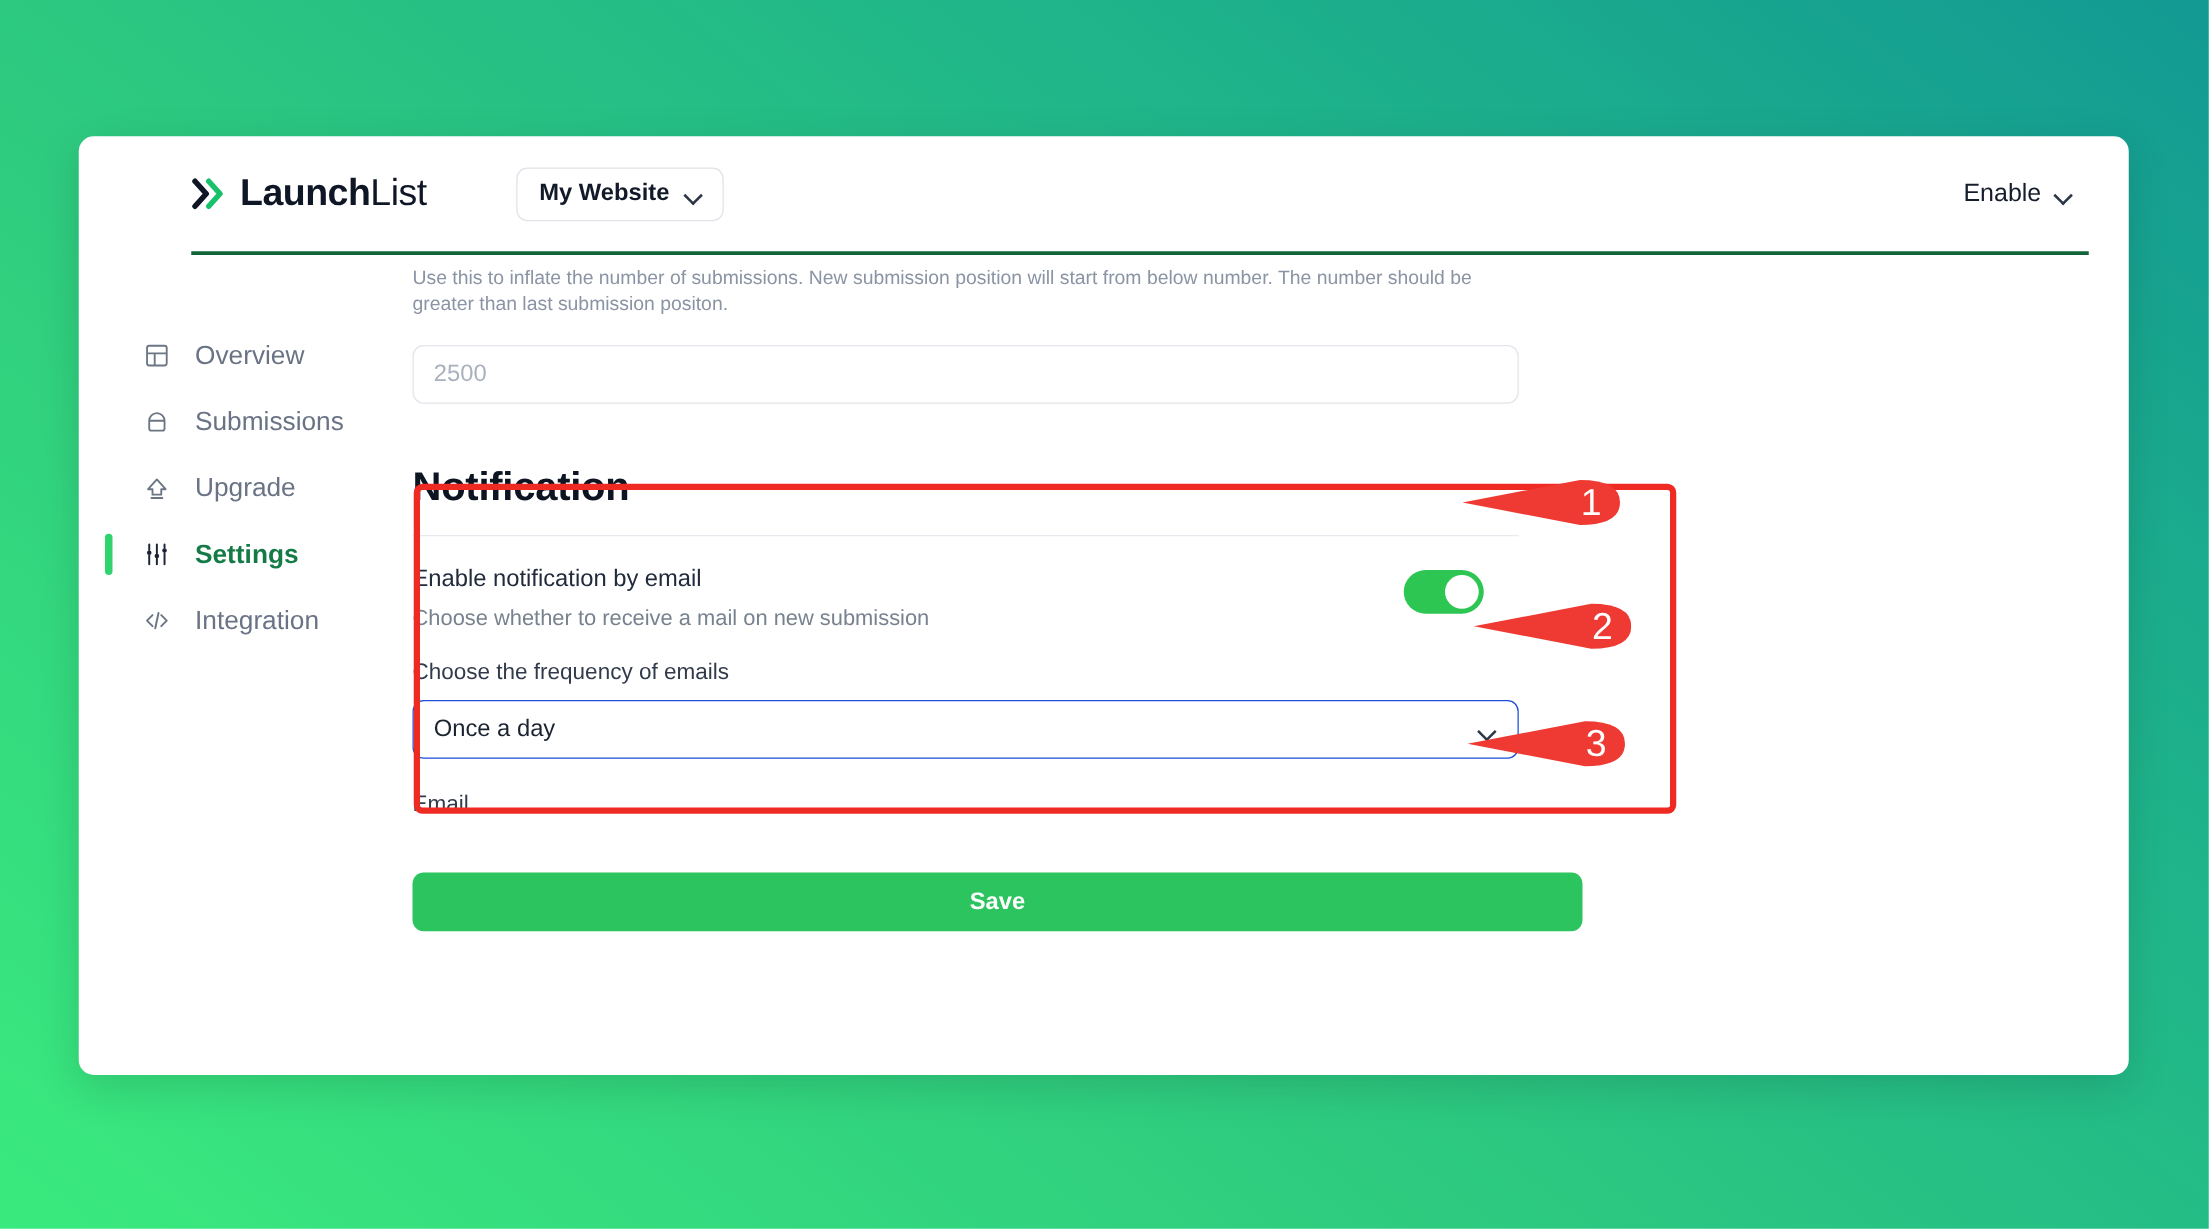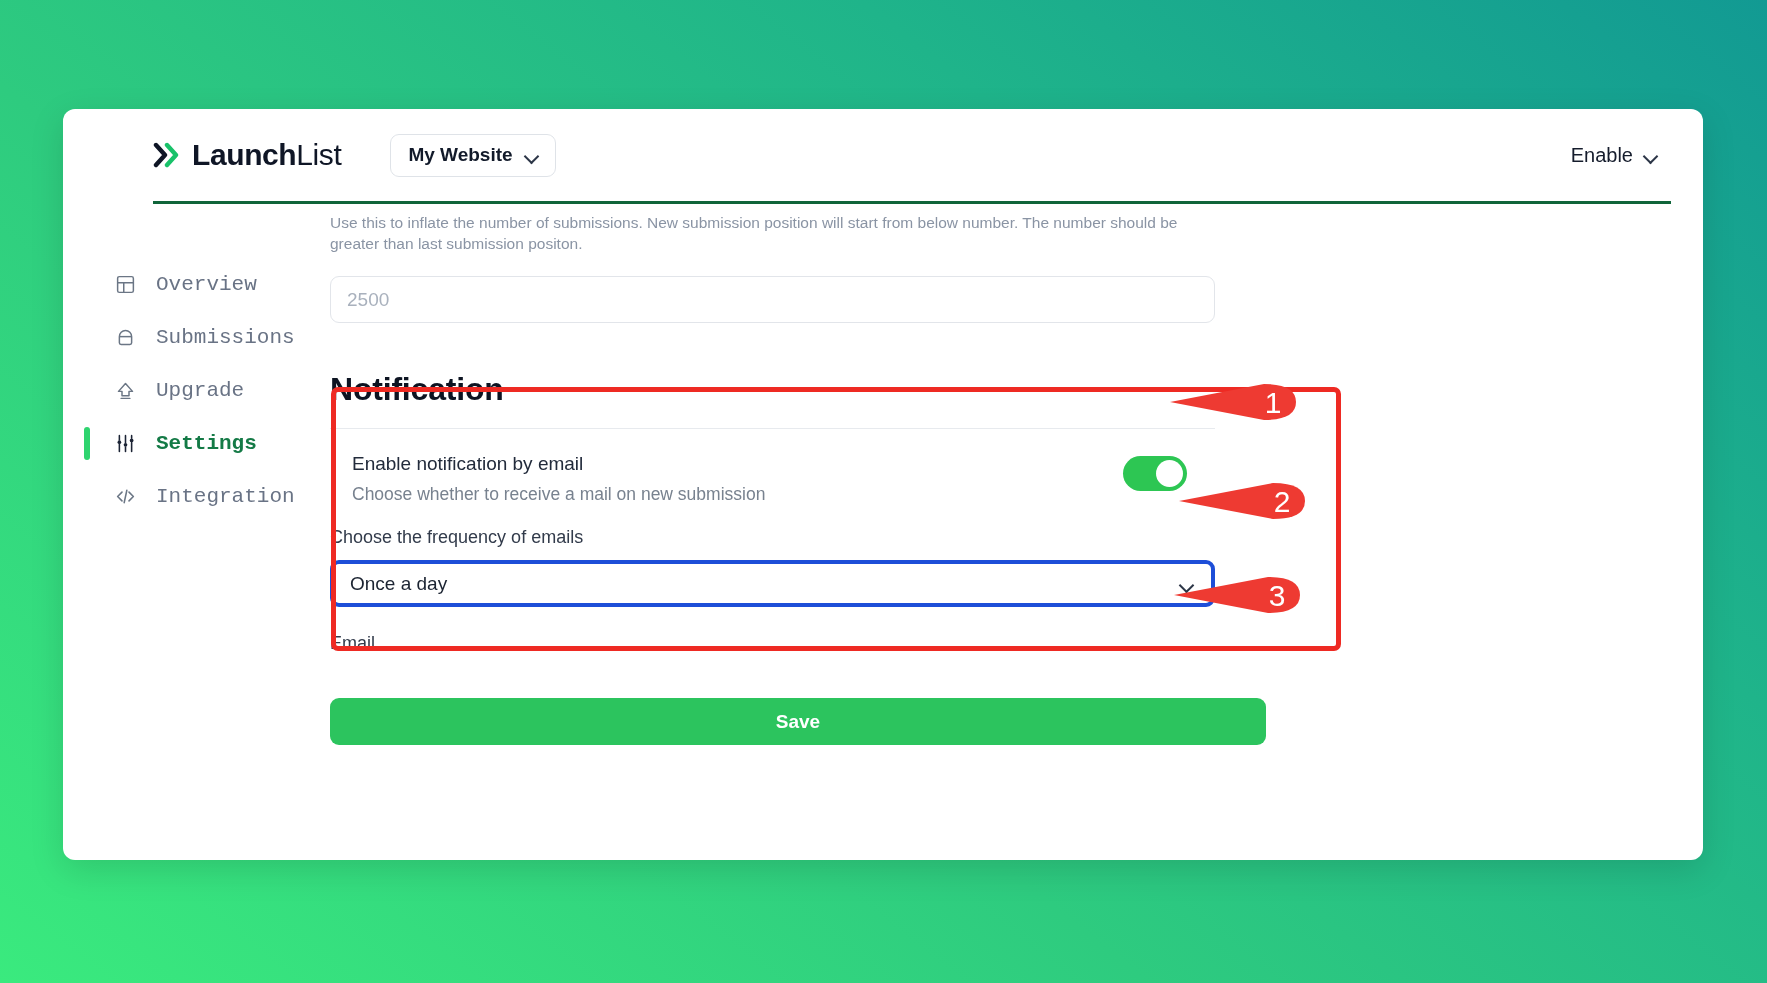--- a/index.html
+++ b/index.html
@@ -51,21 +51,21 @@
   .brand-text {
     font-size: 30px;
     letter-spacing: -0.4px;
     color: #0f1626;
     white-space: nowrap;
   }
   .brand-text .b1 { font-weight: 700; }
   .brand-text .b2 { font-weight: 400; }
 
   .site-select {
-    margin-left: 49px;
+    margin-left: 72px;
     height: 43px;
     min-width: 165px;
     padding: 4px 17px;
     border: 1px solid #dfe3e8;
     border-radius: 9px;
     background: #fff;
     display: flex;
     align-items: center;
     justify-content: space-between;
     gap: 12px;
@@ -122,21 +122,20 @@
   .app-body {
     display: flex;
     height: calc(100% - 92px);
   }
 
   .sidebar {
     width: 255px;
     flex: none;
     padding-top: 57px;
     position: relative;
-    font-family: Liberation Mono, monospace;
   }
 
   .nav-item {
     height: 53px;
     display: flex;
     align-items: center;
     gap: 19px;
     padding-left: 50px;
     position: relative;
     cursor: pointer;
@@ -219,21 +218,20 @@
     height: 1px;
     background: #e7eaee;
     width: 885px;
   }
 
   .toggle-row {
     display: flex;
     align-items: flex-start;
     justify-content: space-between;
     padding-top: 24px;
-    margin-left: 22px;
   }
   .toggle-copy-title {
     font-size: 19px;
     color: #222b3b;
     line-height: 1.2;
   }
   .toggle-copy-sub {
     margin-top: 8px;
     font-size: 17.5px;
     color: #78828f;
@@ -264,21 +262,21 @@
   .field-label {
     margin-top: 22px;
     font-size: 18px;
     color: #323b4b;
   }
 
   .select-box {
     margin-top: 12px;
     width: 885px;
     height: 47px;
-    border: 4px solid #1d4ed8;
+    border: 1px solid #1d4ed8;
     border-radius: 9px;
     background: #fff;
     display: flex;
     align-items: center;
     justify-content: space-between;
     padding: 0 18px 0 16px;
     cursor: pointer;
   }
   .select-value {
     font-size: 19px;

